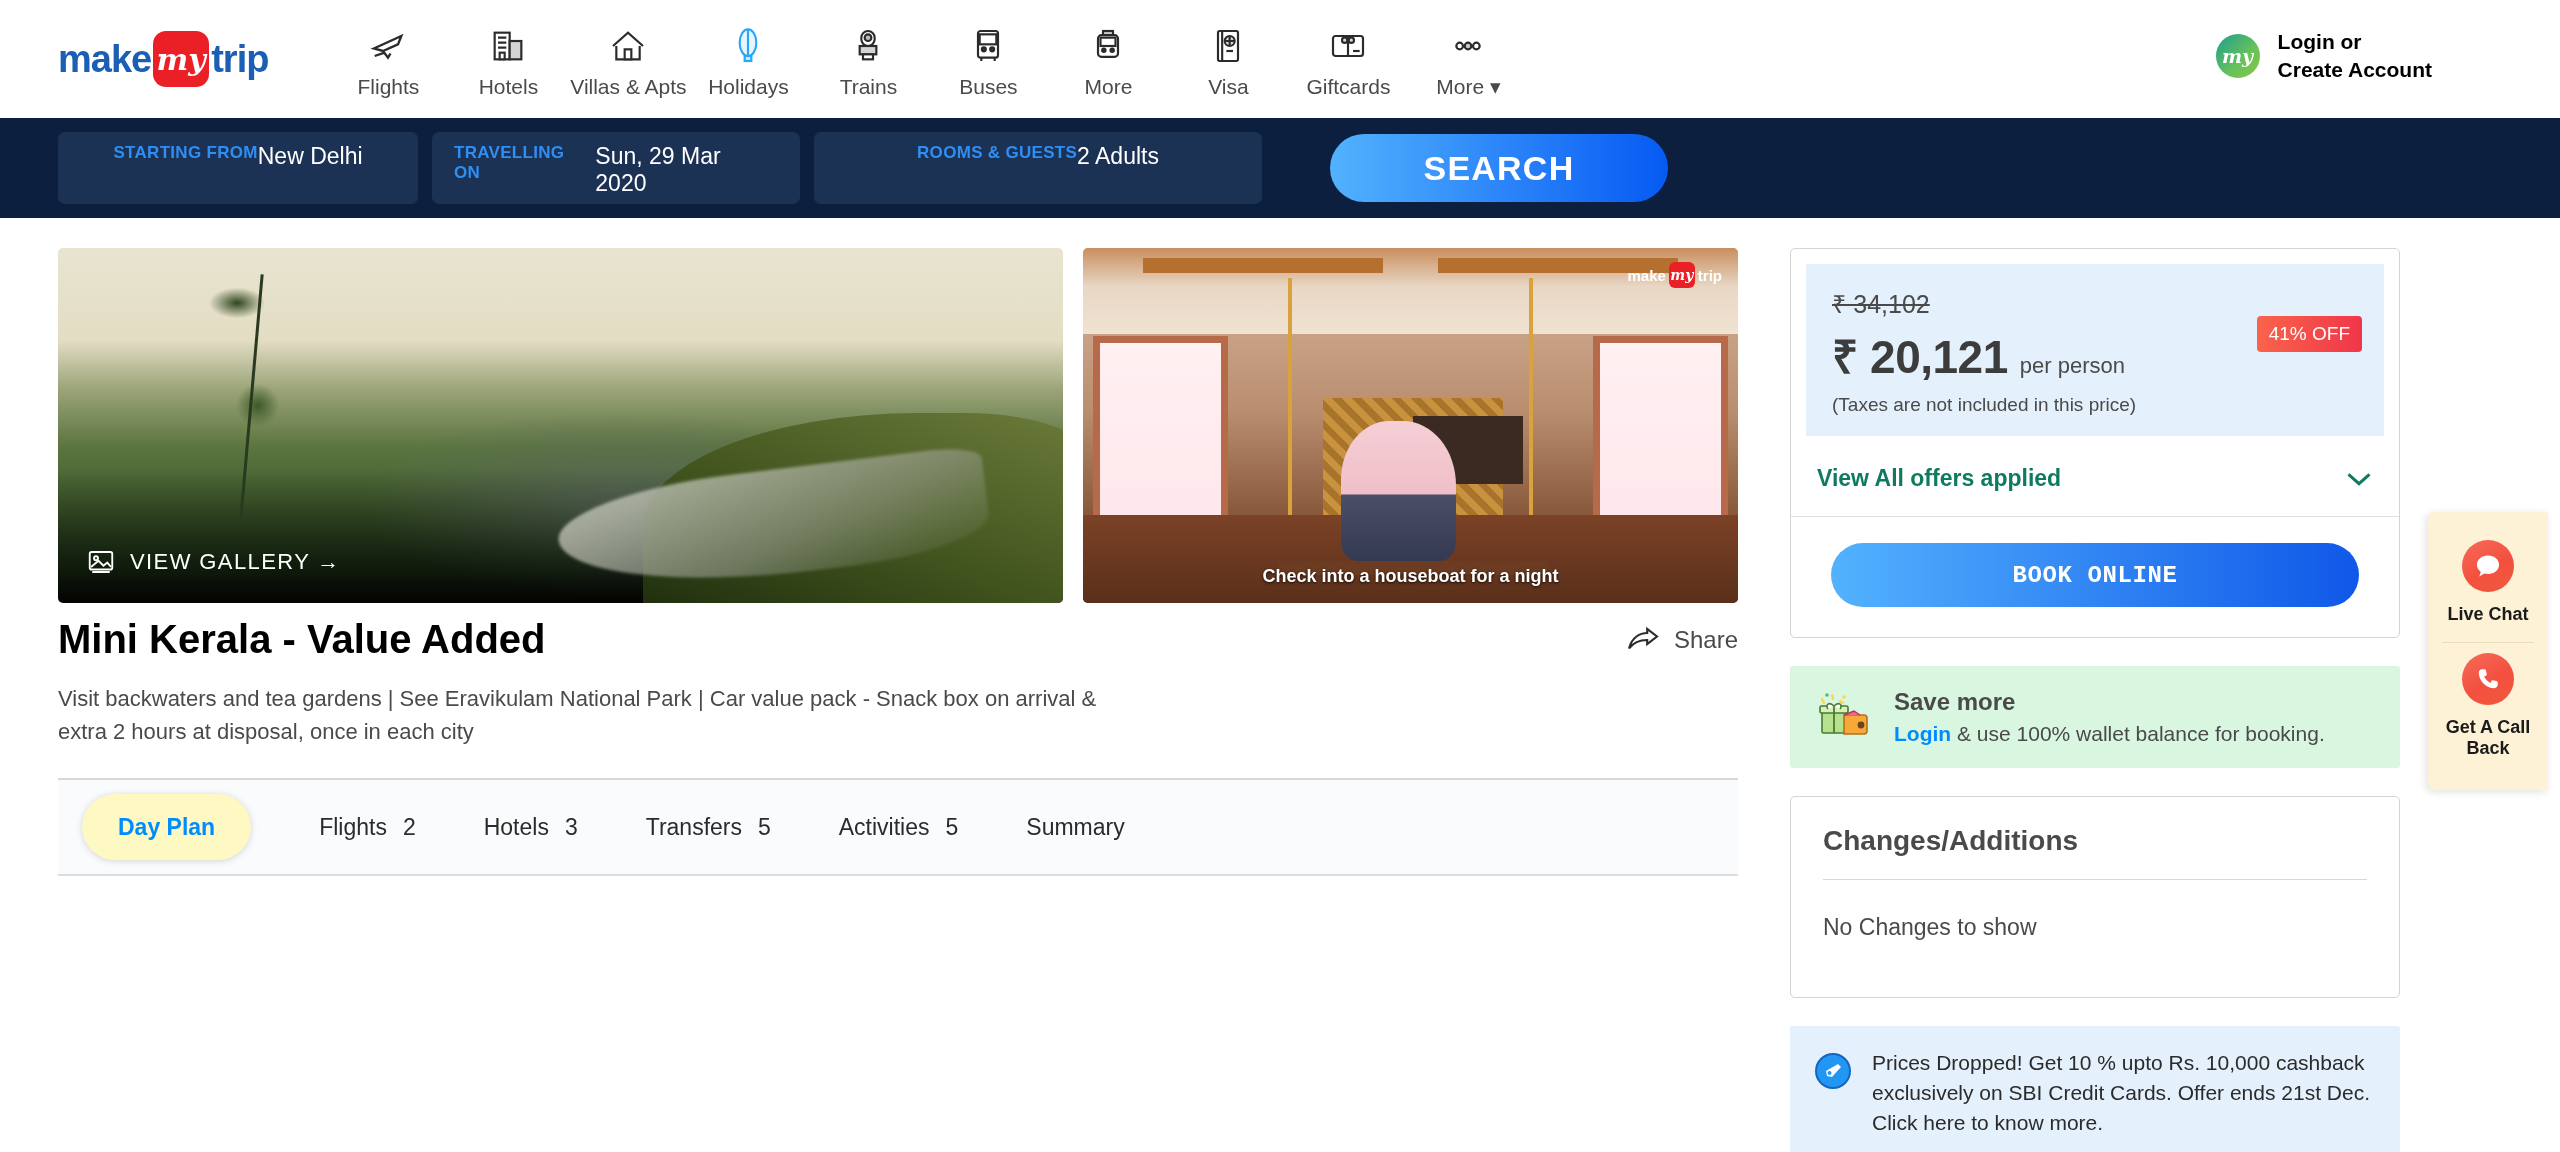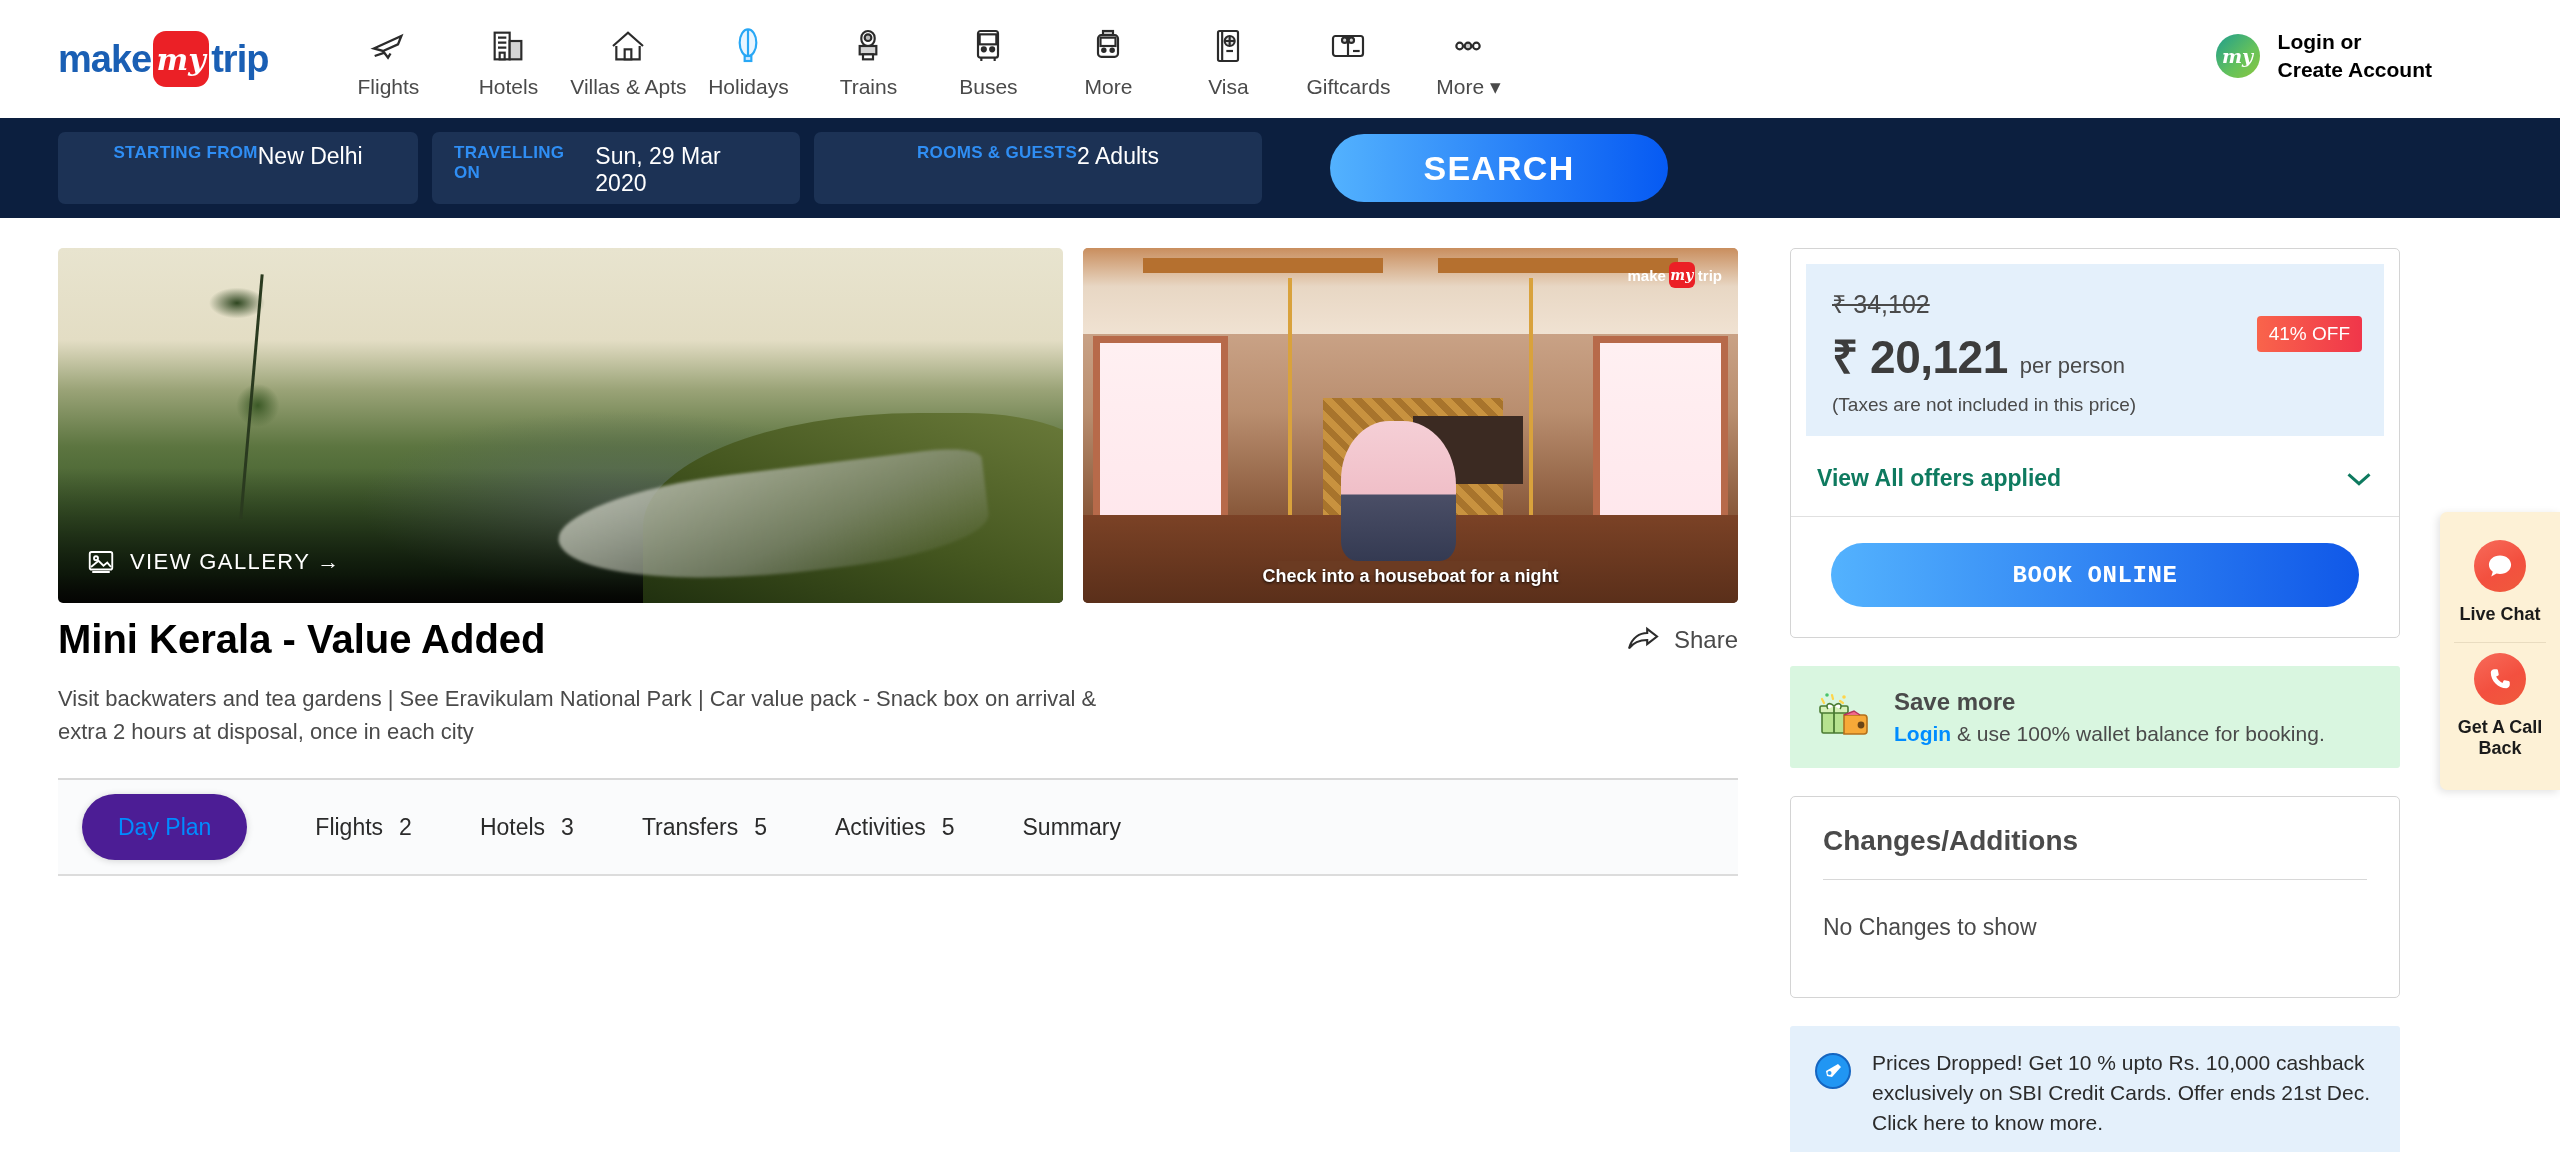--- a/index.html
+++ b/index.html
@@ -204,24 +204,24 @@
     cursor: pointer; border-bottom: 5px solid transparent; margin-bottom: -2px;
   }
   .tab.active { color: #008cff; border-bottom-color: #008cff; }
 
   
   .subnav {
     display: flex; align-items: center; background: #fafbfc;
     height: 96px; padding-left: 24px; border-bottom: 2px solid #dcdcdc;
   }
   .pill {
-    background: #4c1d95; border-radius: 34px; height: 66px;
+    background: #fef9c3; border-radius: 34px; height: 66px;
     display: flex; align-items: center; padding: 0 36px;
     box-shadow: 0 1px 7px rgba(0,0,0,.16); cursor: pointer;
-    color: #008cff; font-size: 23px; font-weight: normal;
+    color: #008cff; font-size: 23px; font-weight: bold;
   }
   .sub-item {
     display: flex; align-items: center; margin-left: 68px;
     font-size: 23px; color: #2b2b2b; cursor: pointer;
   }
   .sub-count { margin-left: 16px; color: #2b2b2b; }
 
   
   .card {
     background: #fff; border: 1px solid #d4d4d4; border-radius: 5px;
@@ -265,21 +265,21 @@
   .ch-empty { font-size: 23px; color: #4a4a4a; }
   .sbi {
     background: #e4f0fb; margin-top: 28px; padding: 22px 24px;
     display: flex; align-items: flex-start; border-radius: 3px;
   }
   .sbi-ico { margin-right: 20px; flex-shrink: 0; margin-top: 4px; }
   .sbi-txt { font-size: 21px; color: #2b2b2b; line-height: 1.42; }
 
   
   .float-widget {
-    position: absolute; right: 0; top: 512px; width: 120px;
+    position: absolute; right: 12px; top: 512px; width: 120px;
     background: #fdf1d6; border-radius: 7px 0 0 7px;
     box-shadow: -2px 2px 8px rgba(0,0,0,.12);
     padding: 18px 0 14px;
   }
   .fw-item {
     display: flex; flex-direction: column; align-items: center;
     padding: 10px 6px 16px; cursor: pointer;
   }
   .fw-circle {
     width: 52px; height: 52px; border-radius: 50%;

